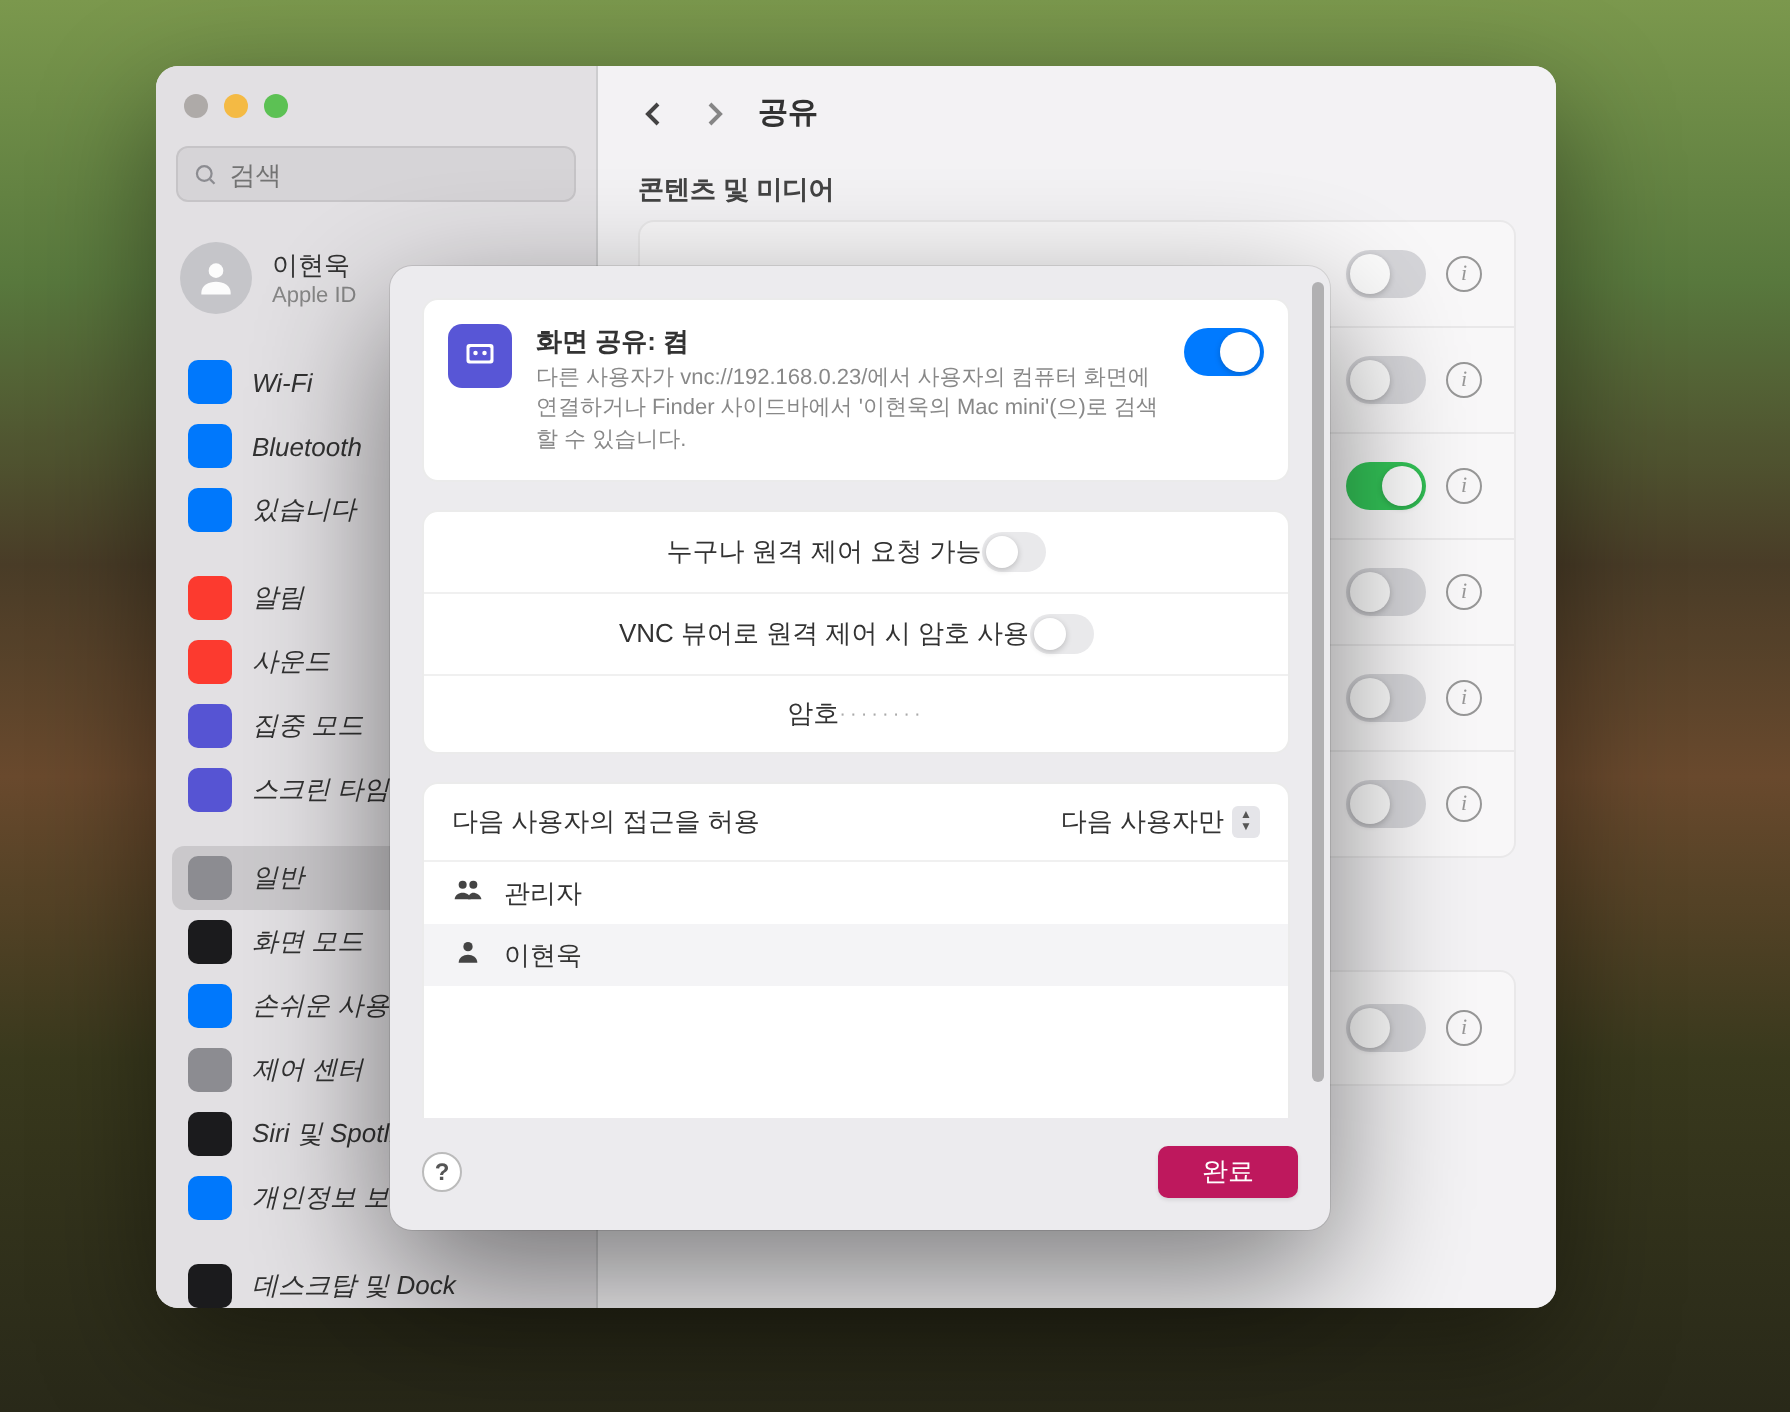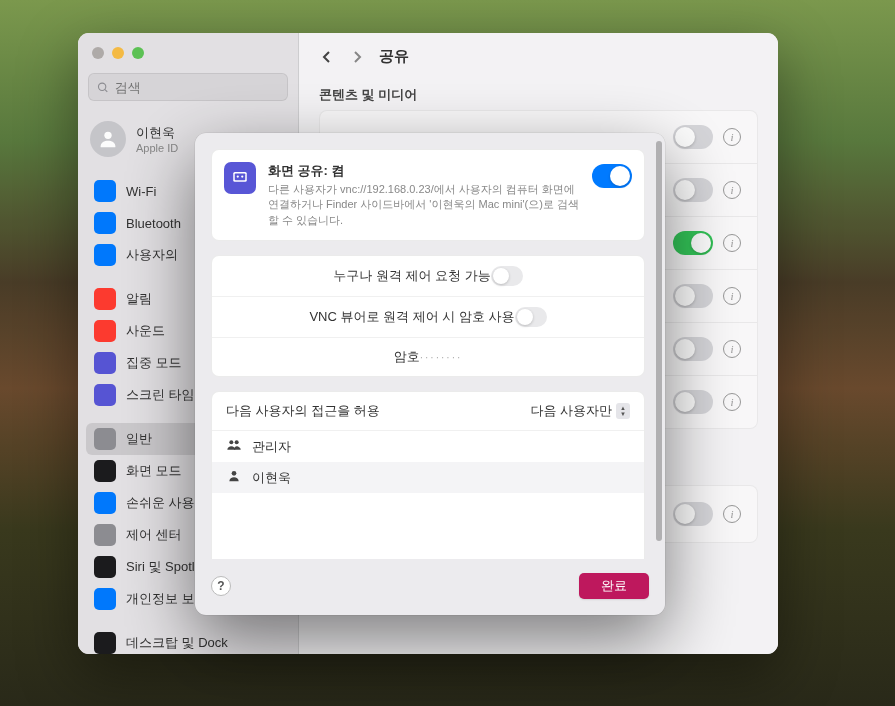--- a/index.html
+++ b/index.html
@@ -93,20 +93,21 @@
       justify-content: center;
       color: #fff;
     }
     .user-info { display: flex; flex-direction: column; }
     .user-name { font-size: 13px; color: #333; }
     .user-sub { font-size: 11px; color: #888; }
     .sidebar-items {
       flex: 1;
       overflow-y: auto;
       padding: 4px 8px;
+      font-style: italic;
     }
     .sidebar-item {
       display: flex;
       align-items: center;
       gap: 10px;
       padding: 5px 8px;
       border-radius: 6px;
       font-size: 13px;
       color: #333;
       cursor: default;
@@ -460,21 +461,21 @@
         <div class="sidebar-item">
           <div class="sidebar-icon" style="background: rgb(0, 122, 255);"></div>
           <span>Wi-Fi</span>
         </div>
         <div class="sidebar-item">
           <div class="sidebar-icon" style="background: rgb(0, 122, 255);"></div>
           <span>Bluetooth</span>
         </div>
         <div class="sidebar-item">
           <div class="sidebar-icon" style="background: rgb(0, 122, 255);"></div>
-          <span>사용자의</span>
+          <span>있습니다</span>
         </div>
         <div class="sidebar-group-gap"></div>
         <div class="sidebar-item">
           <div class="sidebar-icon" style="background: rgb(255, 59, 48);"></div>
           <span>알림</span>
         </div>
         <div class="sidebar-item">
           <div class="sidebar-icon" style="background: rgb(255, 59, 48);"></div>
           <span>사운드</span>
         </div>

